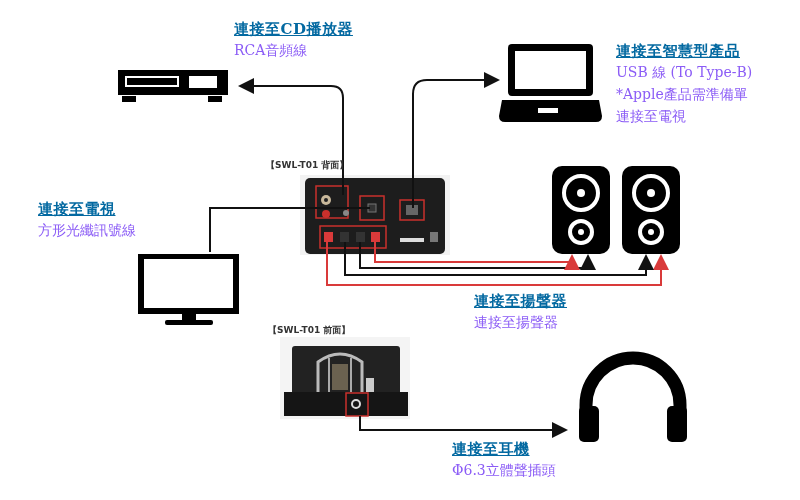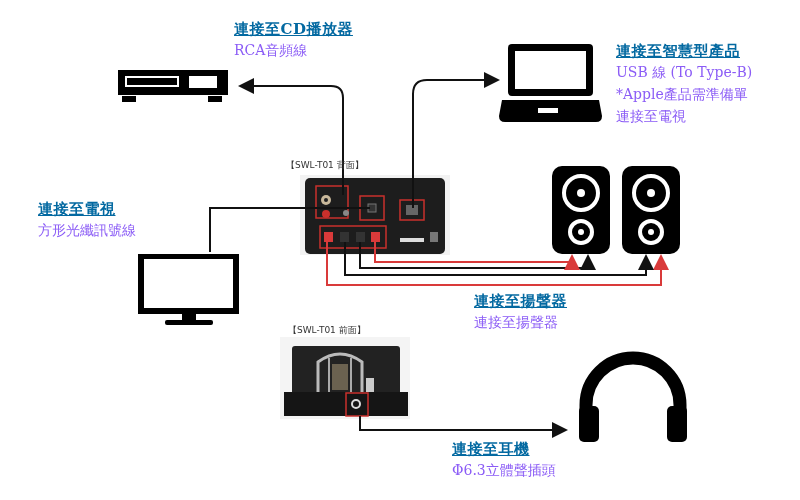--- a/index.html
+++ b/index.html
@@ -1,20 +1,20 @@
 <!DOCTYPE html>
 <html><head>
 <meta charset="utf-8">
 <style>
   html, body { margin: 0; padding: 0; background: #ffffff; }
   body { width: 800px; height: 500px; position: relative; overflow: hidden; font-family: "DejaVu Serif", serif; color: #222; }
   .abs { position: absolute; }
   .title { font-family: "DejaVu Serif", serif; font-size: 15px; font-weight: bold; text-decoration: underline; color: #0369a1; white-space: nowrap; letter-spacing: 0.5px; }
   .sub { font-family: "DejaVu Serif", serif; font-size: 14px; color: #8b5cf6; line-height: 22px; white-space: nowrap; }
-  .devlabel { font-family: "DejaVu Sans", sans-serif; font-size: 9px; font-weight: normal; color: #333; white-space: nowrap; margin-left: 20px; }
+  .devlabel { font-family: "DejaVu Sans", sans-serif; font-size: 9px; font-weight: bold; color: #333; white-space: nowrap; }
   svg { position: absolute; left: 0; top: 0; }
 </style>
 </head>
 <body>
 
 <svg width="800" height="500" viewBox="0 0 800 500">
   <defs>
     <marker id="arrBlack" markerWidth="8" markerHeight="8" refX="6" refY="4" orient="auto">
       <path d="M0,0 L8,4 L0,8 Z" fill="#111"></path>
     </marker>

